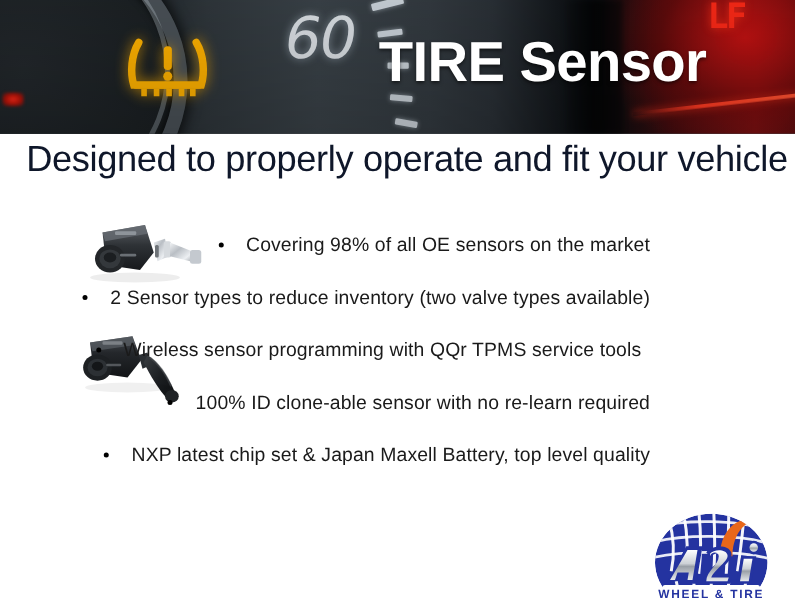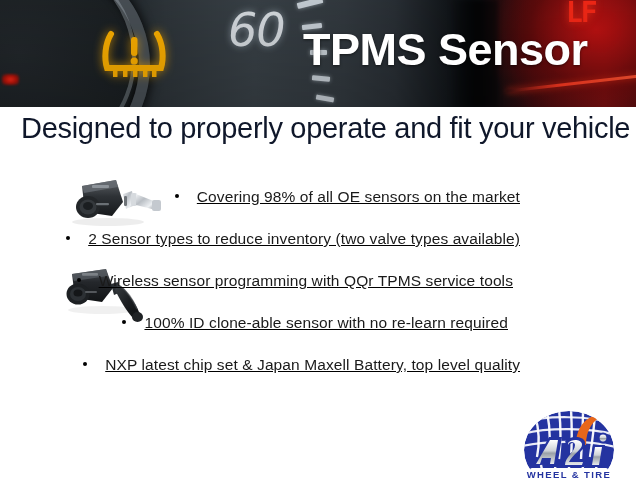--- a/index.html
+++ b/index.html
@@ -180,21 +180,20 @@
     letter-spacing: -0.3px;
     white-space: nowrap;
   }
 
   
   .bullets {
     position: absolute;
     left: 0;
     top: 176px;
     width: 532px;
-    text-decoration: underline;
   }
   .bullet-row {
     position: relative;
     height: 42px;
     display: flex;
     align-items: center;
     justify-content: flex-end;
     padding-right: 12px;
     box-sizing: border-box;
   }
@@ -265,21 +264,21 @@
     <div class="tick t1"></div>
     <div class="tick t2"></div>
     <div class="tick t3"></div>
     <div class="tick t4"></div>
     <div class="tick t5"></div>
 
     <div class="red-lf">LF</div>
     <div class="red-streak"></div>
     <div class="hdr-blur-overlay"></div>
 
-    <div class="slide-title">TPMS Sensor</div>
+    <div class="slide-title">TIRE Sensor</div>
   </div>
 
   <div class="subtitle">Designed to properly operate and fit your vehicle</div>
 
   <div class="sensor-img sensor-a">
     <svg width="100" height="62" viewBox="0 0 100 62">
       <defs>
         <linearGradient id="bodyA" x1="0" y1="0" x2="0" y2="1">
           <stop offset="0%" stop-color="#5c6065"></stop>
           <stop offset="45%" stop-color="#2e3236"></stop>
@@ -355,21 +354,21 @@
     <div class="bullet-row" style="padding-right: 12px; margin-right: 0px;">
       <span class="bullet-dot"></span>
       <span class="bullet-text">2 Sensor types to reduce inventory (two valve types available)</span>
     </div>
 
     <div class="bullet-row" style="padding-right: 19px; margin-right: 0px;">
       <span class="bullet-dot"></span>
       <span class="bullet-text">Wireless sensor programming with QQr TPMS service tools</span>
     </div>
 
-    <div class="bullet-row" style="padding-right: 12px; margin-right: 12px;">
+    <div class="bullet-row" style="padding-right: 12px; margin-right: 0px;">
       <span class="bullet-dot"></span>
       <span class="bullet-text">100% ID clone-able sensor with no re-learn required</span>
     </div>
 
     <div class="bullet-row" style="padding-right: 12px; margin-right: 0px; padding-left: 36px;">
       <span class="bullet-dot"></span>
       <span class="bullet-text">NXP latest chip set &amp; Japan Maxell Battery, top level quality</span>
     </div>
 
   </div>

